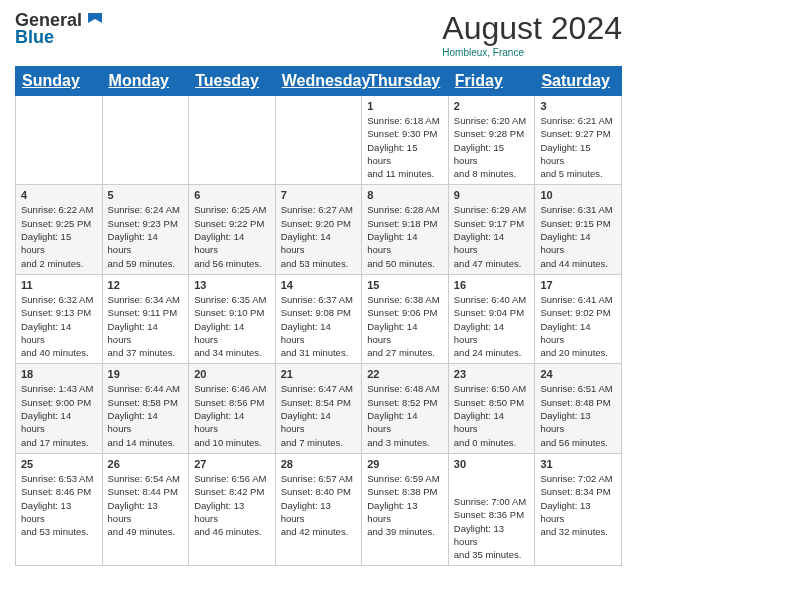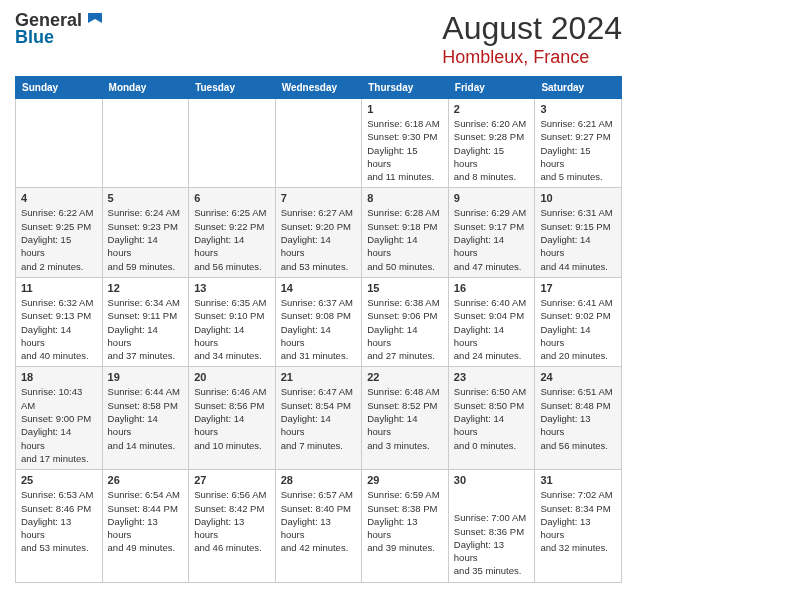--- a/index.html
+++ b/index.html
@@ -30,36 +30,37 @@
       align-items: center;
     }
     .title-section {
     }
     .month-year {
       font-size: 32px;
       color: #333;
       font-weight: normal;
     }
     .location {
-      font-size: 18px;
-      color: #b91c1c;
+      font-size: 10px;
+      color: #0f766e;
     }
     table {
       width: 100%;
       border-collapse: collapse;
       table-layout: fixed;
     }
     th {
       background-color: #1a6bb5;
       color: white;
       text-align: left;
       padding: 5px 6px;
-      font-size: 10px;
+      font-size: 16px;
       font-weight: bold;
       border: 1px solid #1a6bb5;
+      text-decoration: underline;
     }
     td {
       border: 1px solid #ccc;
       vertical-align: top;
       padding: 4px 5px;
       font-size: 9.5px;
       color: #333;
       height: 82px;
       background: #fff;
     }
@@ -237,21 +238,21 @@
             <span class="day-num">17</span>
             <div class="day-info" style="white-space: pre-line;">Sunrise: 6:41 AM
 Sunset: 9:02 PM
 Daylight: 14 hours
 and 20 minutes.</div>
           </td>
         </tr>
         <tr>
           <td>
             <span class="day-num">18</span>
-            <div class="day-info" style="white-space: pre-line;">Sunrise: 10:43 AM
+            <div class="day-info" style="white-space: pre-line;">Sunrise: 1:43 AM
 Sunset: 9:00 PM
 Daylight: 14 hours
 and 17 minutes.</div>
           </td>
           <td>
             <span class="day-num">19</span>
             <div class="day-info" style="white-space: pre-line;">Sunrise: 6:44 AM
 Sunset: 8:58 PM
 Daylight: 14 hours
 and 14 minutes.</div>

